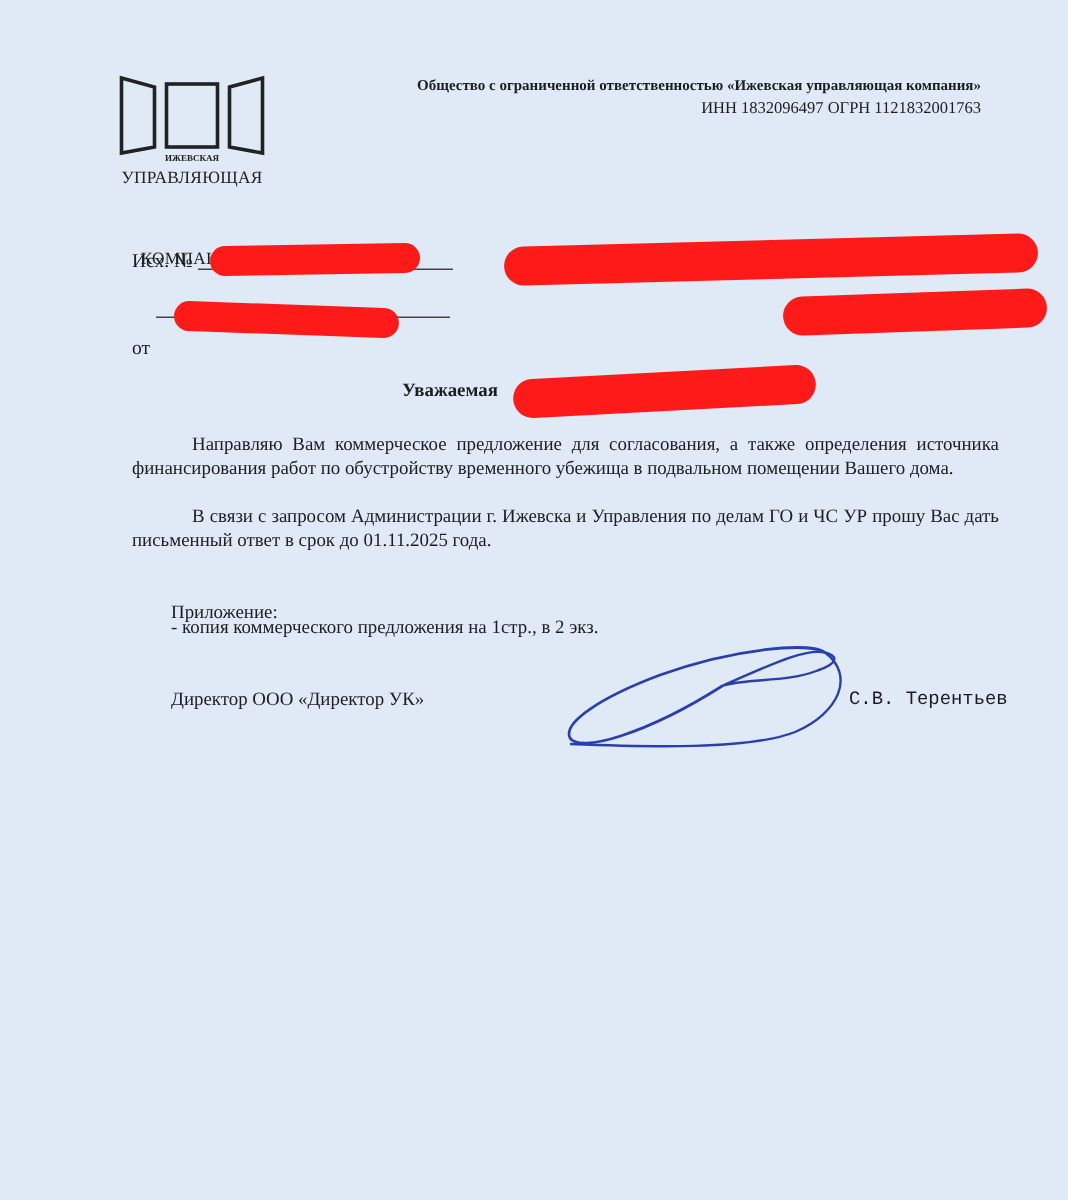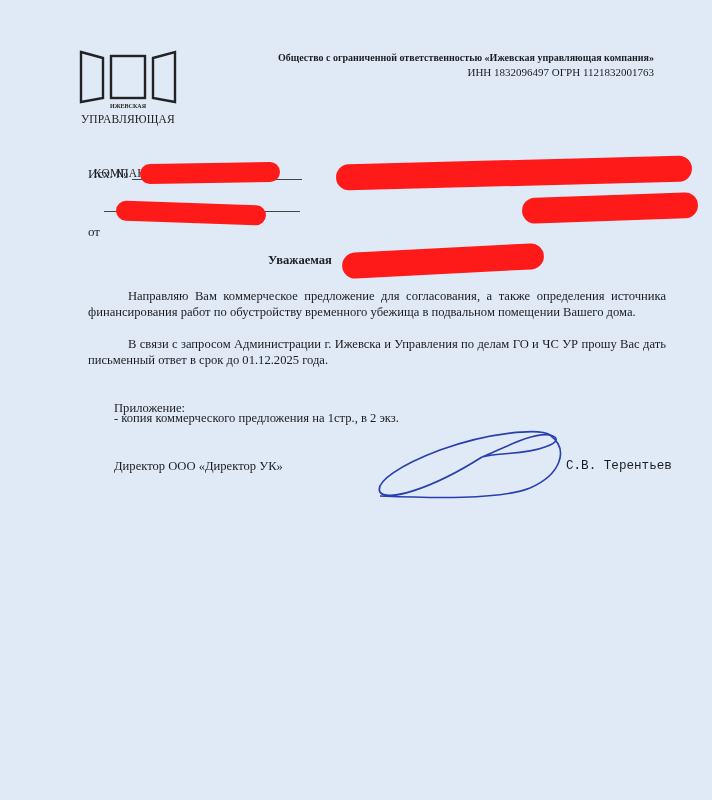--- a/index.html
+++ b/index.html
@@ -49,21 +49,21 @@
 <div class="abs uline" style="left:104px; top:211px; width:196px;"></div>
 <div class="abs redact" style="left:116px; top:203px; width:150px; height:20px; transform:rotate(2deg);"></div>
 
 <div class="abs redact" style="left:336px; top:160px; width:356px; height:26px; transform:rotate(-1.5deg);"></div>
 <div class="abs redact" style="left:522px; top:195px; width:176px; height:26px; transform:rotate(-2deg);"></div>
 
 <div class="abs" style="left:268px; top:253px; font-size:12.6px; font-weight:bold;text-align:center;">Уважаемая</div>
 <div class="abs redact" style="left:342px; top:248px; width:202px; height:26px; transform:rotate(-3deg);"></div>
 
 <div class="abs body-text indent" style="left:88px; top:288px; width:578px;">Направляю Вам коммерческое предложение для согласования, а также определения источника финансирования работ по обустройству временного убежища в подвальном помещении Вашего дома.</div>
-<div class="abs body-text indent" style="left:88px; top:336px; width:578px;">В связи с запросом Администрации г. Ижевска и Управления по делам ГО и ЧС УР прошу Вас дать письменный ответ в срок до 01.12.2025 года.</div>
+<div class="abs body-text indent" style="left:88px; top:336px; width:578px;">В связи с запросом Администрации г. Ижевска и Управления по делам ГО и ЧС УР прошу Вас дать письменный ответ в срок до 01.11.2025 года.</div>
 
 <div class="abs body-text" style="left:114px; top:385px;margin-top:15px;">Приложение:</div>
 <div class="abs body-text" style="left:114px; top:410px;">- копия коммерческого предложения на 1стр., в 2 экз.</div>
 
 <div class="abs body-text" style="left:114px; top:458px;">Директор ООО «Директор УК»</div>
 <div class="abs body-text" style="left:566px; top:458px;font-family:Liberation Mono, monospace;">С.В. Терентьев</div>
 
 <svg class="abs" style="left:370px; top:420px;" width="200" height="90" viewBox="0 0 200 90">
   <path d="M112,37 C140,25 165,12 180,15 C188,17 190,22 175,27 C155,35 130,32 112,37" fill="none" stroke="#2a3fae" stroke-width="1.6"></path>
   <path d="M180,15 C170,8 120,12 70,30 C30,45 5,62 10,72 C16,82 60,70 112,37" fill="none" stroke="#2a3fae" stroke-width="1.8"></path>

